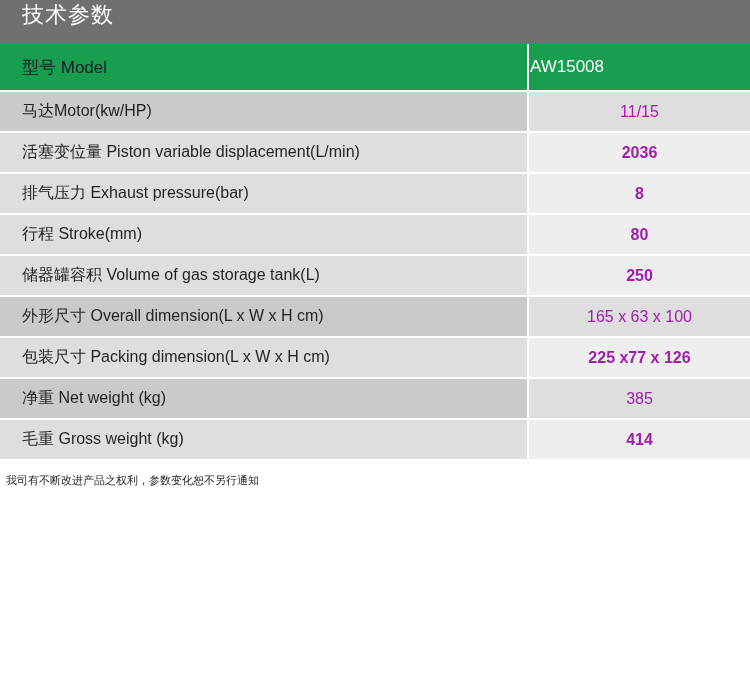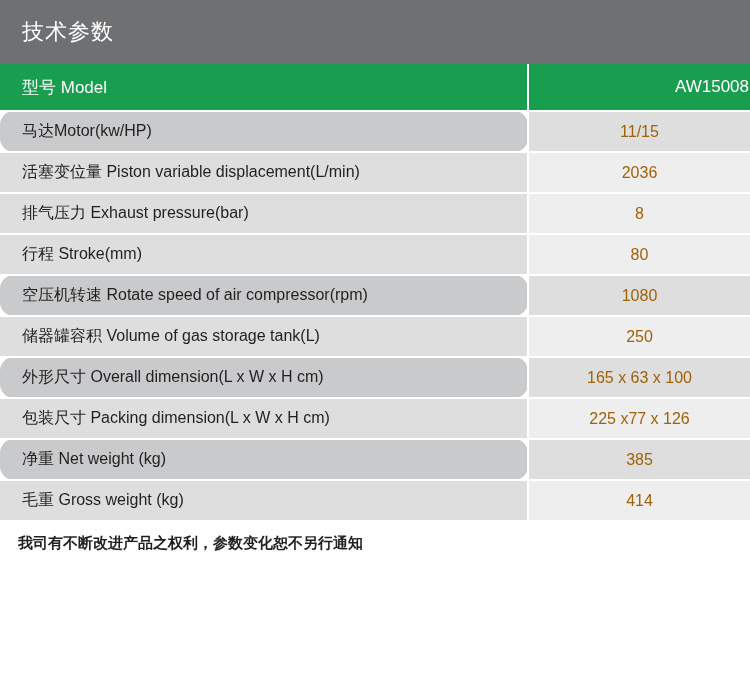--- a/index.html
+++ b/index.html
@@ -17,90 +17,89 @@
   }
 
   .sheet {
     width: 750px;
     height: 674px;
     position: relative;
   }
 
   
   .title-bar {
-    height: 64px;
+    height: 44px;
     background: #6f7072;
     display: flex;
-    align-items: center;
+    align-items: flex-start;
     padding-left: 22px;
   }
   .title-bar .title-text {
     color: #ffffff;
     font-size: 22px;
     letter-spacing: 1px;
   }
 
   
   table.spec {
     width: 750px;
     border-collapse: collapse;
     table-layout: fixed;
   }
   table.spec col.label-col { width: 528px; }
   table.spec col.value-col { width: 222px; }
 
   table.spec tr.header-row td.label-cell {
     background: #199d4f;
-    color: #ffffff;
+    color: #0f172a;
     font-size: 17px;
     height: 47px;
     padding-left: 22px;
     border-bottom: 2px solid #ffffff;
     border-right: 2px solid #ffffff;
   }
   table.spec tr.header-row td.value-cell {
     background: #199d4f;
     color: #ffffff;
     font-size: 17px;
     height: 47px;
-    text-align: right;
+    text-align: left;
     border-bottom: 2px solid #ffffff;
   }
 
   table.spec td.label-cell {
     font-size: 16px;
     height: 41px;
     padding-left: 22px;
     border-bottom: 2px solid #ffffff;
     border-right: 2px solid #ffffff;
     color: #231f20;
     white-space: nowrap;
     overflow: hidden;
   }
   table.spec td.value-cell {
     font-size: 16px;
     height: 41px;
     text-align: center;
     border-bottom: 2px solid #ffffff;
-    color: #a16207;
+    color: #a21caf;
     white-space: nowrap;
   }
 
   
-  tr.row-dark td.label-cell { background: #c9cacb; border-radius: 14px; }
+  tr.row-dark td.label-cell { background: #c9cacb; }
   tr.row-dark td.value-cell { background: #dededf; }
   tr.row-light td.label-cell { background: #dededf; margin-top: 32px; }
-  tr.row-light td.value-cell { background: #eeeeef; }
+  tr.row-light td.value-cell { background: #eeeeef; font-weight: bold; }
 
   
   .footnote {
-    padding: 12px 0 0 18px;
-    font-size: 15px;
+    padding: 12px 0 0 6px;
+    font-size: 11px;
     color: #231f20;
-    font-weight: bold;
   }
 </style>
 </head>
 <body>
 
 <div class="sheet">
 
   <div class="title-bar">
     <span class="title-text">技术参数</span>
   </div>
@@ -125,24 +124,20 @@
         <td class="value-cell">2036</td>
       </tr>
       <tr class="row-light">
         <td class="label-cell">排气压力 Exhaust pressure(bar)</td>
         <td class="value-cell">8</td>
       </tr>
       <tr class="row-light">
         <td class="label-cell">行程 Stroke(mm)</td>
         <td class="value-cell">80</td>
       </tr>
-      <tr class="row-dark">
-        <td class="label-cell">空压机转速 Rotate speed of air compressor(rpm)</td>
-        <td class="value-cell">1080</td>
-      </tr>
       <tr class="row-light">
         <td class="label-cell">储器罐容积 Volume of gas storage tank(L)</td>
         <td class="value-cell">250</td>
       </tr>
       <tr class="row-dark">
         <td class="label-cell">外形尺寸 Overall dimension(L x W x H cm)</td>
         <td class="value-cell">165 x 63 x 100</td>
       </tr>
       <tr class="row-light">
         <td class="label-cell">包装尺寸 Packing dimension(L x W x H cm)</td>

